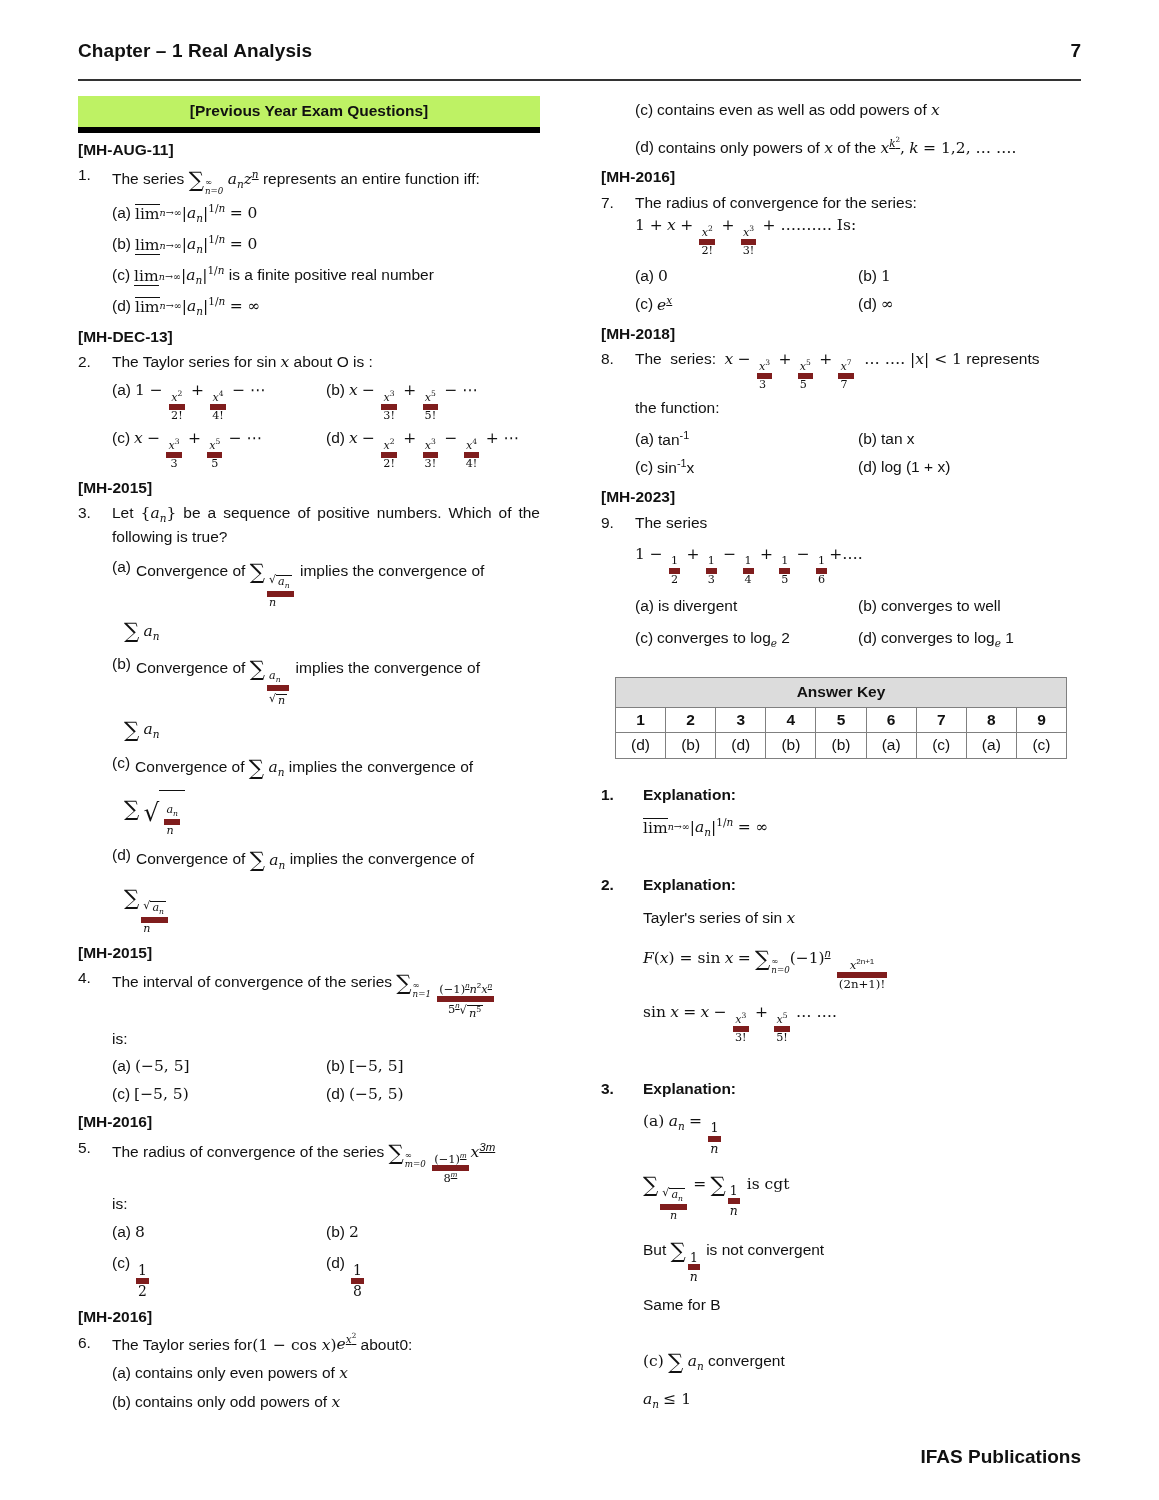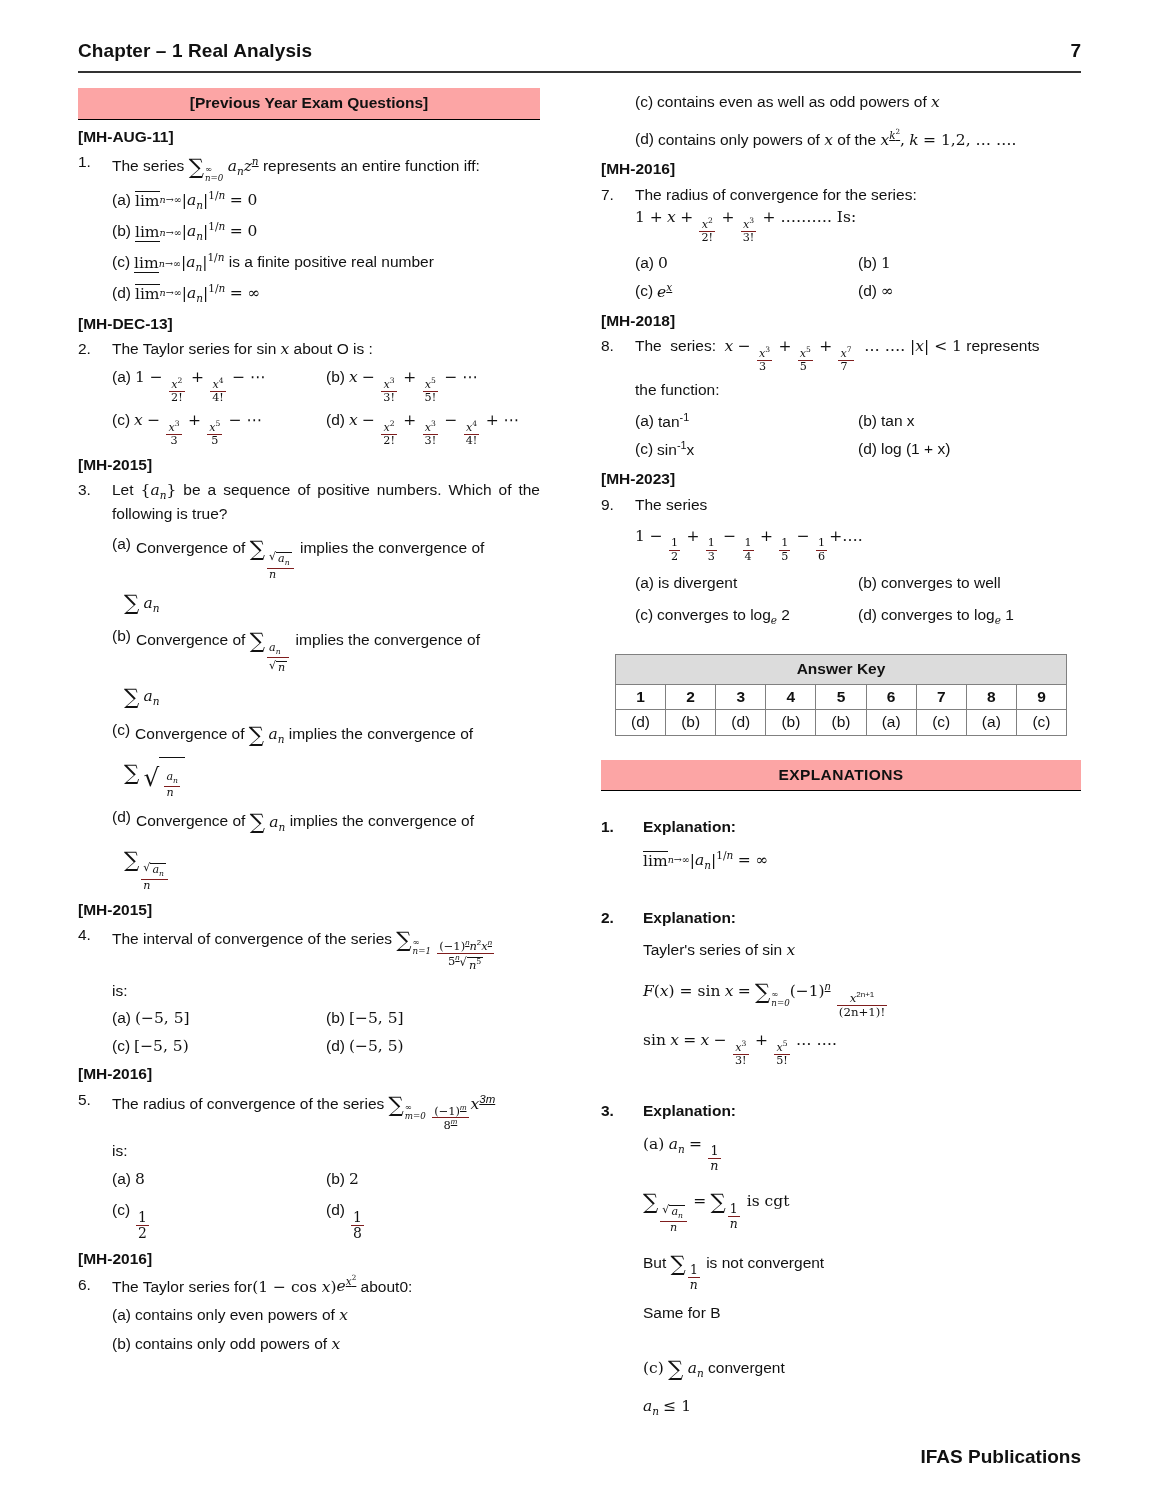--- a/index.html
+++ b/index.html
@@ -20,21 +20,21 @@
     padding: 40px 78px 0 78px;
   }
 
   
   .runhead {
     display: flex;
     align-items: baseline;
     justify-content: space-between;
     font-size: 19px;
     font-weight: bold;
-    padding-bottom: 9px;
+    padding-bottom: 17px;
     border-bottom: 2px solid #333;
   }
   .runhead .chap { letter-spacing: .1px; }
   .runhead .pg { font-size: 19px; font-weight: bold; }
 
   
   .unit-banner {
     margin-top: 17px;
     background: #000000;
     color: #ffffff;
@@ -52,26 +52,26 @@
   }
   .col {
     width: 480px;
     font-size: 15.5px;
     line-height: 1.0;
   }
   .col.left { padding-right: 18px; }
   .col.right { margin-left: 43px; }
 
   .grey-head {
-    background: #fca5a5;
+    background: #bef264;
     text-align: center;
     font-weight: bold;
     font-size: 15.5px;
     padding: 7px 0 8px 0;
-    border-bottom: 1px solid #000000;
+    border-bottom: 6px solid #000000;
   }
   .grey-head.expl { letter-spacing: .4px; }
 
   
   .tag {
     text-align: left;
     font-weight: bold;
     font-size: 15.5px;
     margin: 9px 0 4px 0;
   }
@@ -127,21 +127,21 @@
 
   .frac {
     display: inline-flex;
     flex-direction: column;
     vertical-align: -0.48em;
     text-align: center;
     font-size: .72em;
     line-height: 1.12;
     margin: 0 2px;
   }
-  .frac .num { border-bottom: 1px solid #7f1d1d; padding: 0 2px; }
+  .frac .num { border-bottom: 6px solid #7f1d1d; padding: 0 2px; }
   .frac .den { padding: 0 2px; }
 
   .sigma {
     font-family: "DejaVu Serif", serif;
     font-size: 1.38em;
     font-style: normal;
     vertical-align: -0.12em;
   }
   .siglim {
     display: inline-flex;
@@ -741,21 +741,20 @@
             <td>(a)</td>
             <td>(c)</td>
             <td>(a)</td>
             <td>(c)</td>
           </tr>
         </tbody>
           </table>
       </div>
 
       <div class="explwrap">
-        <div class="grey-head expl">EXPLANATIONS</div>
 
         <div class="exrow" style="margin-top:28px;">
           <div class="exnum">1.</div>
           <div class="exbody">
             <div class="exlabel">Explanation:</div>
             <div class="exline">
               <span class="limunder">
                   <span class="top bar mr">lim</span>
                   <span class="bot">n→∞</span>
                 </span><span class="m">|a<sub class="s">n</sub>|<sup class="sr">1/<span class="m">n</span></sup></span> <span class="mr">= ∞</span>

